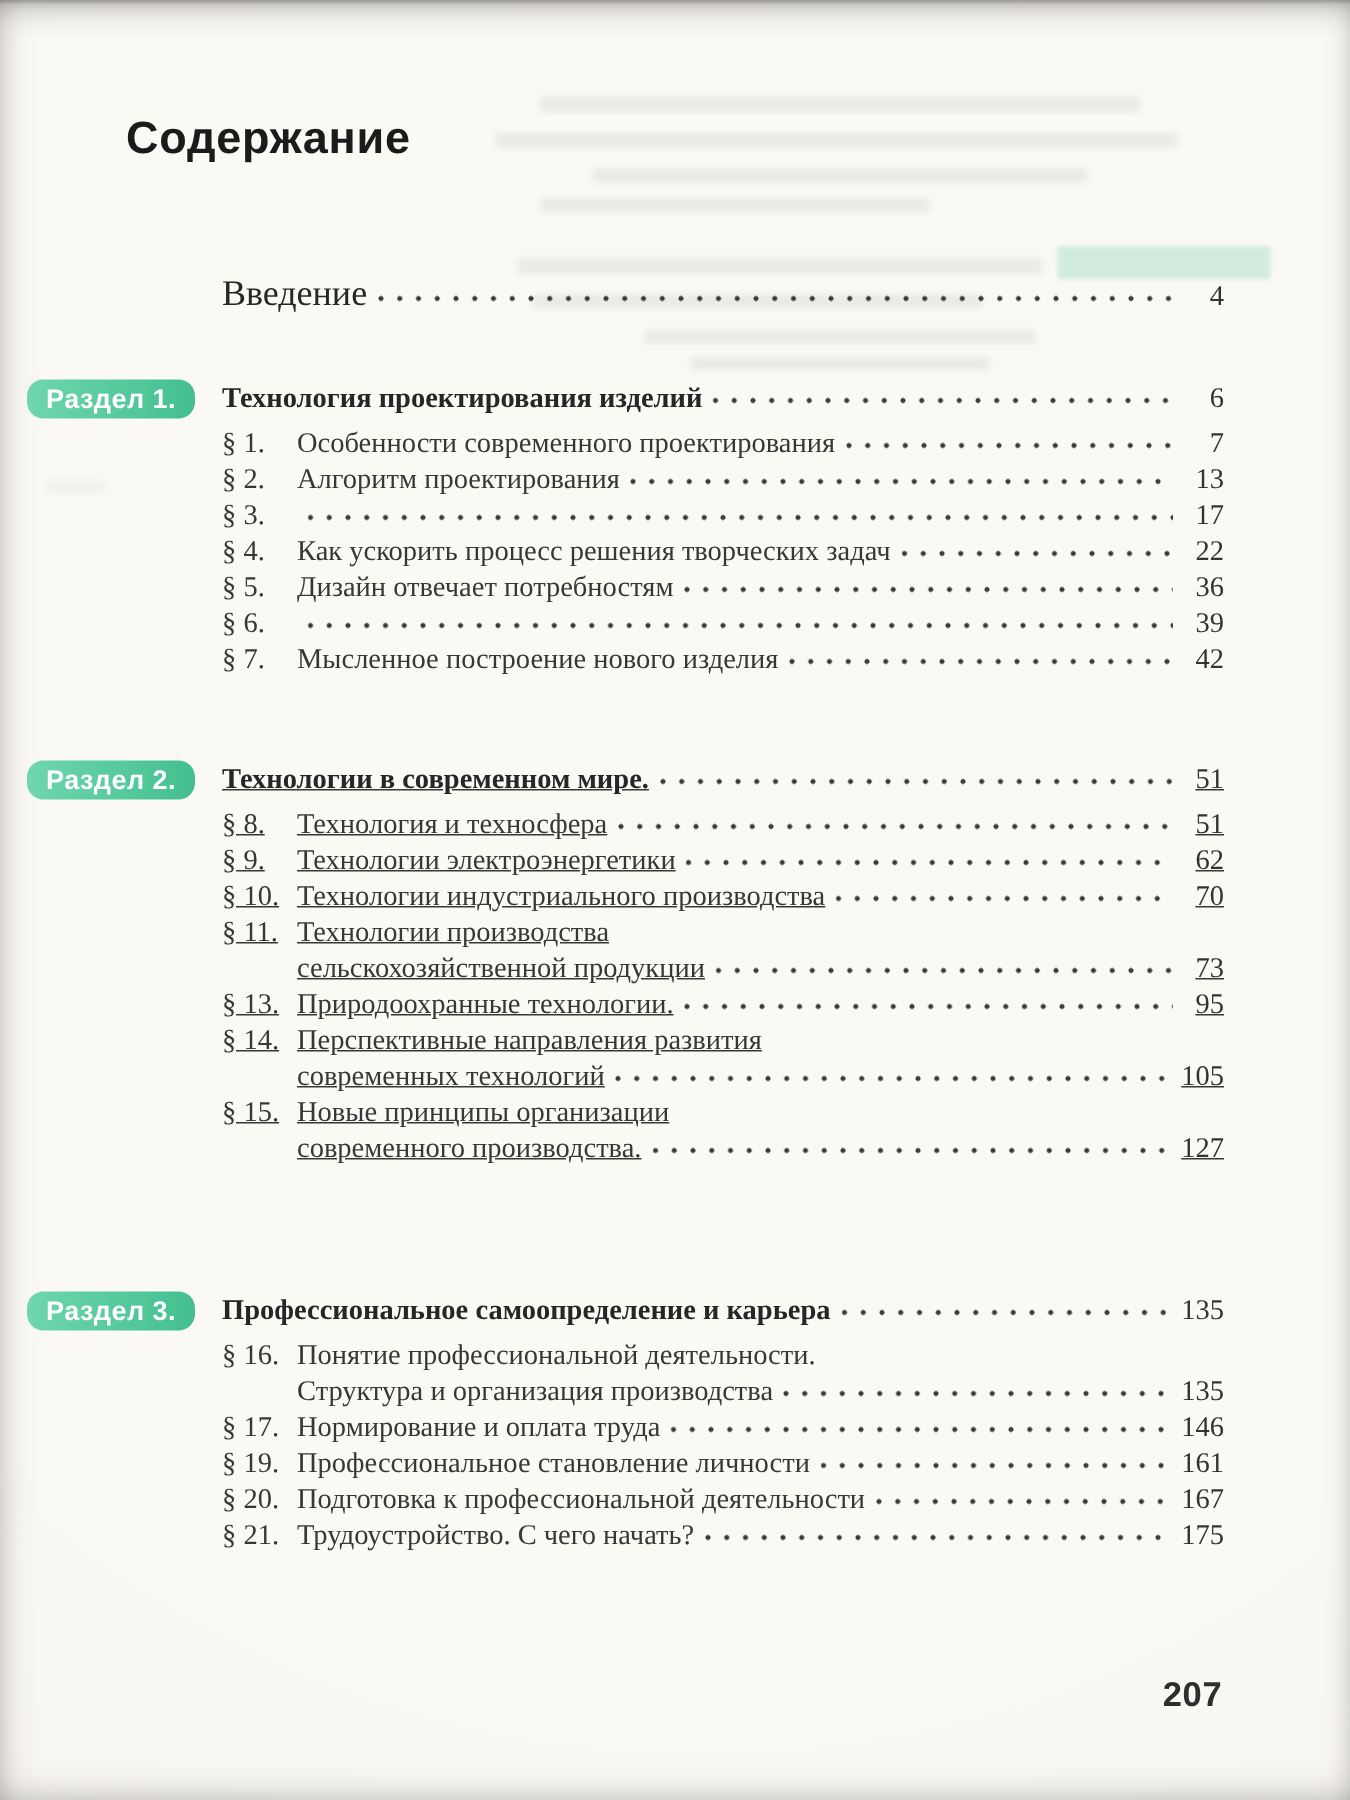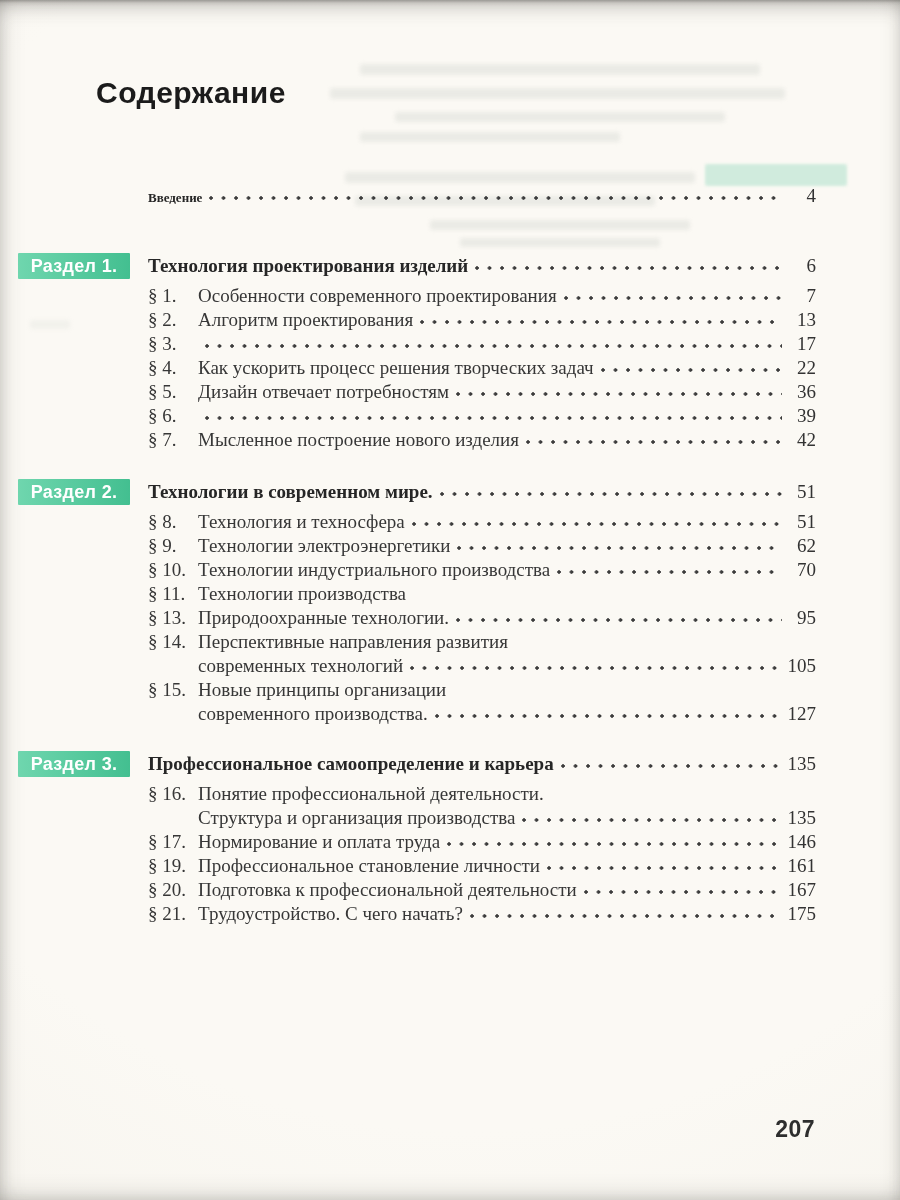--- a/index.html
+++ b/index.html
@@ -27,46 +27,46 @@
   .bleed .bar {
     position: absolute; background: #d7dad4; opacity: .45;
     border-radius: 2px; filter: blur(2px);
   }
   .bleed .green-band {
     position: absolute; background: #b4e3cf; opacity: .6;
     border-radius: 2px; filter: blur(1.5px);
   }
 
   .title {
-    position: absolute; top: 76px; left: 96px; margin: 0;
+    position: absolute; top: 76px; left: 84px; margin: 0;
     font-family: "Liberation Sans", sans-serif;
     font-size: 30px; font-weight: 700; letter-spacing: .5px; color: #1b1b1b;
   }
 
   .toc {
     position: absolute; left: 148px; top: 184px; width: 668px;
     font-size: 19px; color: #373737;
   }
   .row { display: flex; align-items: baseline; line-height: 24px; }
-  .intro-label { font-weight: 700; font-size: 13px; color: #262626; }
+  .intro-label { font-weight: 400; font-size: 24px; color: #262626; }
 
   .section { position: relative; }
   .section.s0 { margin-top: 44px; }
-  .section.s1 { margin-top: 28px; }
-  .section.s2 { margin-top: 26px; }
+  .section.s1 { margin-top: 56px; text-decoration: underline; }
+  .section.s2 { margin-top: 84px; }
 
   .head { position: relative; margin-bottom: 6px; }
   .badge {
     position: absolute; left: -130px; top: -1px;
     width: 112px; height: 26px; line-height: 26px; text-align: center;
     background: linear-gradient(90deg, #6fd6ae, #43bf90);
     color: #ffffff;
     font-family: "Liberation Sans", sans-serif;
     font-size: 18px; font-weight: 700; letter-spacing: .3px;
-    border-radius: 1px;
+    border-radius: 11px;
   }
   .sec-title { font-weight: 700; color: #262626; }
 
   .num { flex: none; width: 50px; }
   .txt { flex: none; }
   .cont { padding-left: 50px; }
 
   .leader {
     flex: 1 1 auto; min-width: 16px; height: 14px;
     margin: 0 2px 0 7px; align-self: baseline;
@@ -200,20 +200,25 @@
               <span class="txt">Технологии индустриального производства</span>
               <span class="leader"></span>
               <span class="pg">70</span>
             </div>
           </div>
           <div class="item">
             <div class="row">
               <span class="num">§ 11.</span>
               <span class="txt">Технологии производства</span>
             </div>
+            <div class="row cont">
+              <span class="txt">сельскохозяйственной продукции</span>
+              <span class="leader"></span>
+              <span class="pg">73</span>
+            </div>
           </div>
           <div class="item">
             <div class="row">
               <span class="num">§ 13.</span>
               <span class="txt">Природоохранные технологии.</span>
               <span class="leader"></span>
               <span class="pg">95</span>
             </div>
           </div>
           <div class="item">

